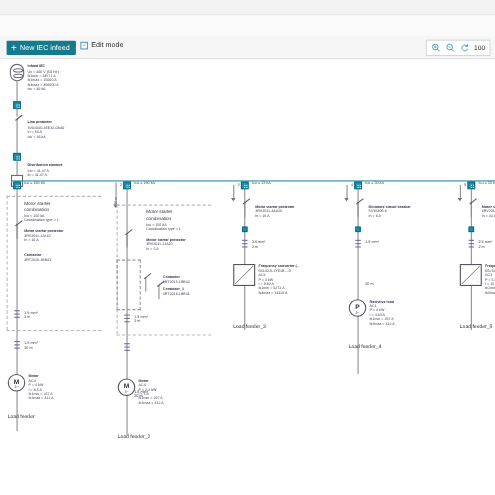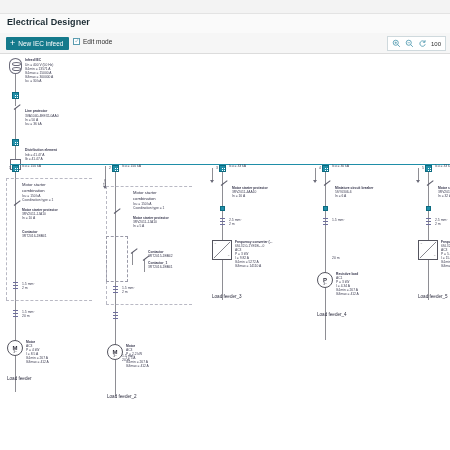--- a/index.html
+++ b/index.html
@@ -73,21 +73,20 @@
   .arrow-d { position:absolute; width:0; height:0; border-left:2px solid transparent; border-right:2px solid transparent; border-top:3px solid #6e6e7c;}
   .tiny-n { position:absolute; font-size:3.4px; color:#3d3d52;}
 </style>
 </head>
 <body>
 
 <div id="app">
 
   <div class="topstrip"></div>
   <div class="header"></div>
-  <div class="app-title">Electrical Designer</div>
 
   <div class="toolbar"></div>
 
   <button class="btn-primary">
     <span class="plus">+</span>
     <span>New IEC infeed</span>
   </button>
 
   <div class="editmode">
     <span class="chk"></span>

